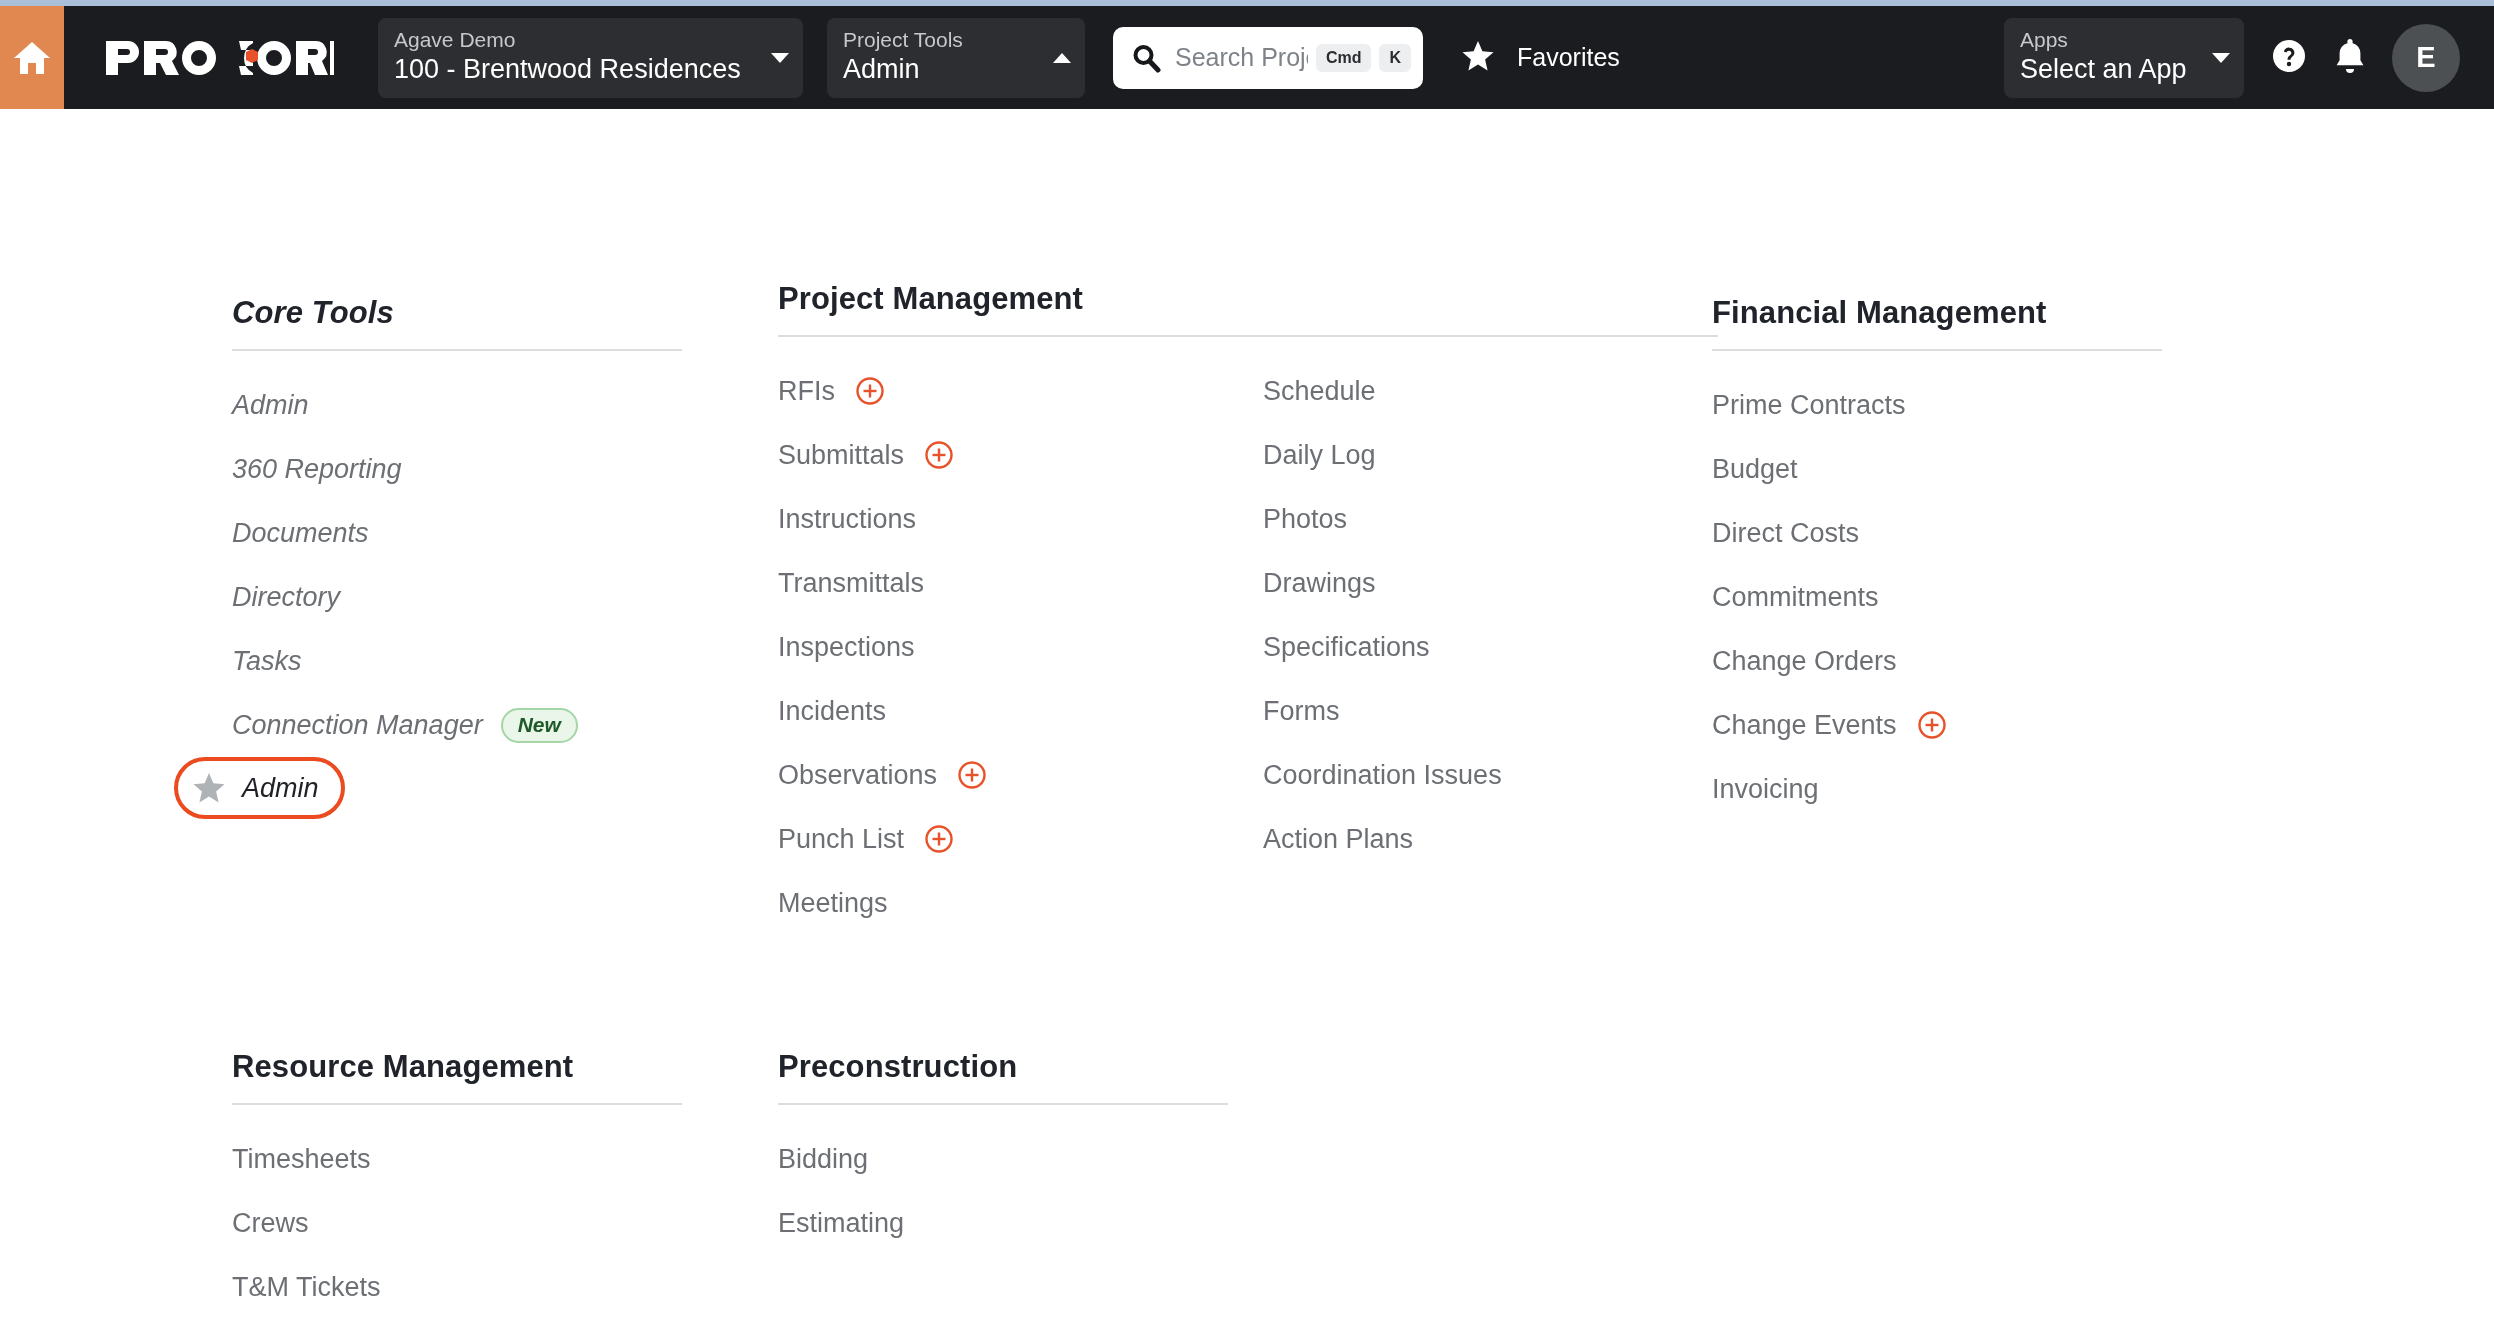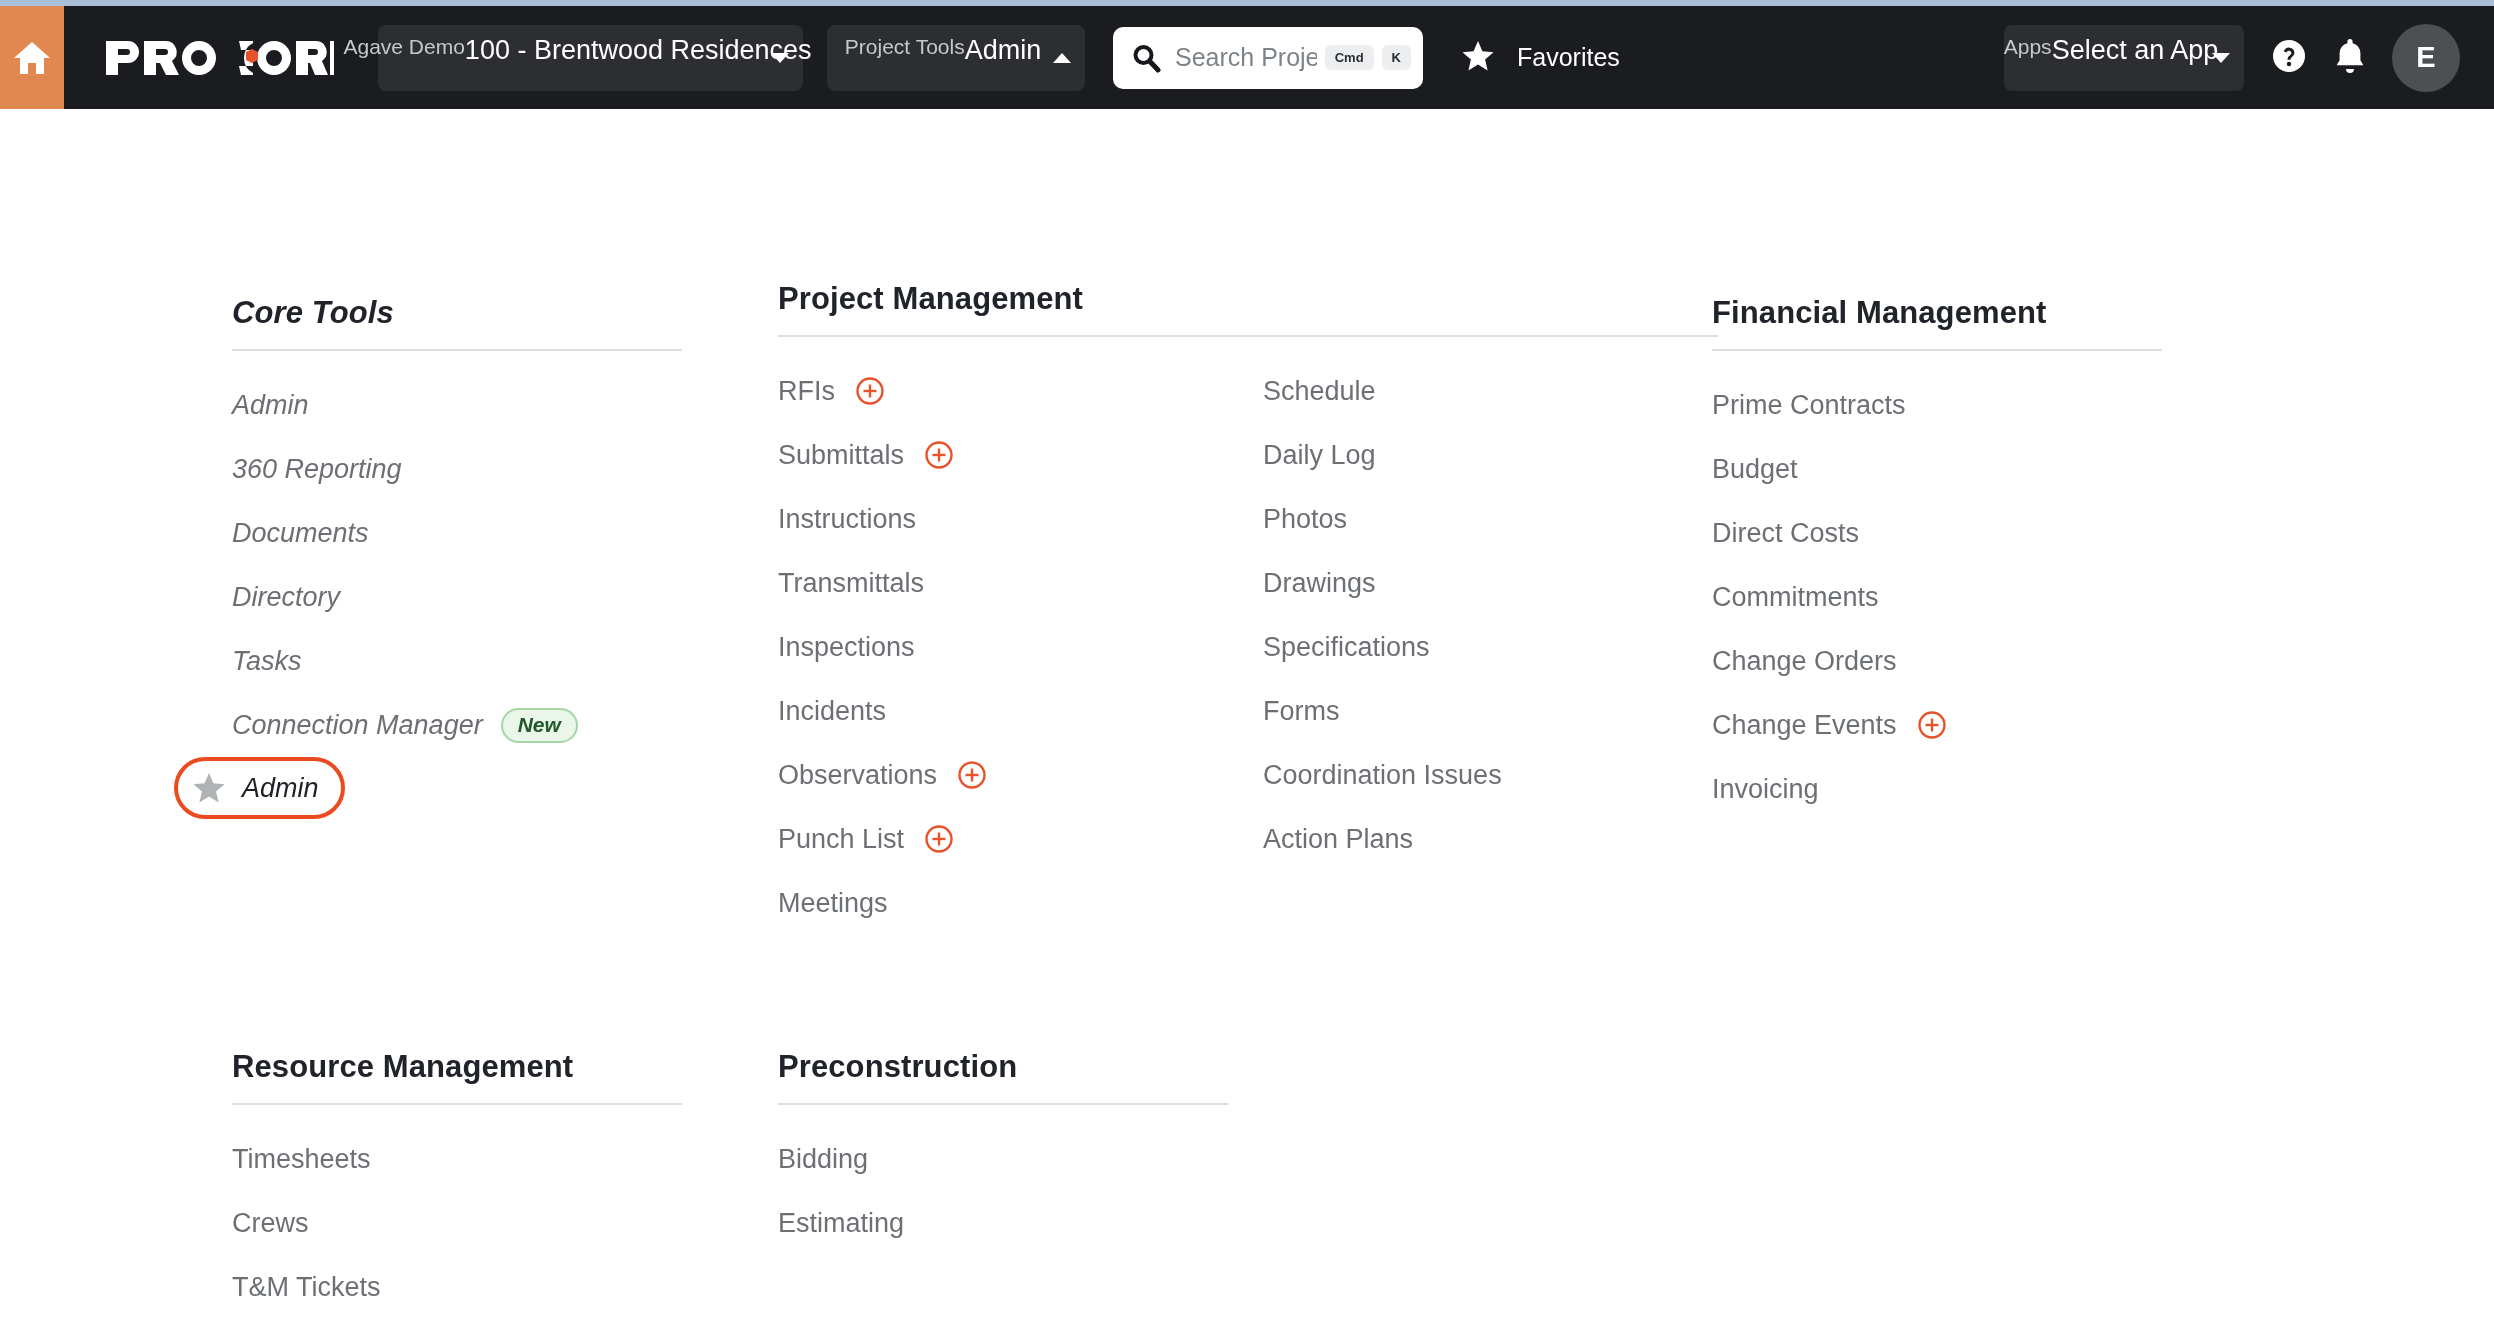--- a/index.html
+++ b/index.html
@@ -48,21 +48,21 @@
   .logo svg { display: block; }
 
   
   .pill {
     background: #2c2e32;
     border-radius: 8px;
     padding: 9px 16px 11px 16px;
     position: relative;
     cursor: pointer;
     display: flex;
-    flex-direction: row;
+    flex-direction: column;
     justify-content: center;
     min-height: 66px;
   }
   .pill .pill-top {
     font-size: 21px;
     color: #c6c8cb;
     line-height: 1.25;
     white-space: nowrap;
   }
   .pill .pill-main {
@@ -114,21 +114,21 @@
     color: #2b2c30;
     background: transparent;
     flex: 1 1 auto;
     margin-left: 14px;
     width: 10px;
   }
   .search-input::placeholder { color: #7e8389; }
   .kbd {
     background: #eceef0;
     border-radius: 6px;
-    font-size: 13px;
+    font-size: 16px;
     font-weight: bold;
     color: #2b2c30;
     padding: 6px 10px;
     margin-left: 8px;
     line-height: 1;
   }
 
   .favorites {
     margin-left: 28px;
     display: flex;

